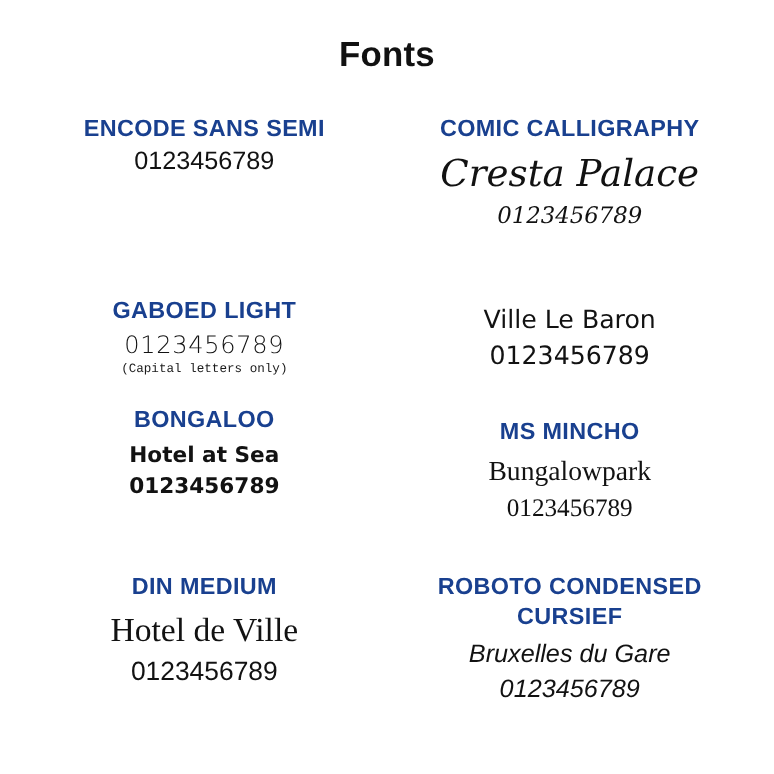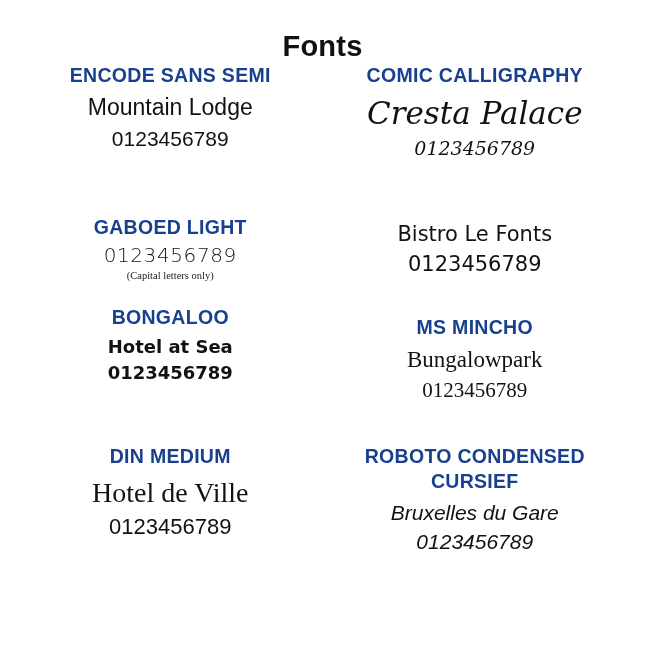--- a/index.html
+++ b/index.html
@@ -24,20 +24,21 @@
     text-align: center;
     font-family: "Liberation Sans", sans-serif;
     font-weight: bold;
     font-size: 29px;
     color: #111111;
     letter-spacing: 0.2px;
     margin: 0;
     padding-top: 30px;
   }
   .grid {
+    margin-top: 32px;
     display: grid;
     grid-template-columns: 1fr 1fr;
     column-gap: 0px;
     row-gap: 0px;
     padding: 0 18px;
     box-sizing: border-box;
   }
   .cell {
     text-align: center;
     box-sizing: border-box;
@@ -60,21 +61,21 @@
   .sample-digits {
     font-size: 21px;
     color: #121212;
     line-height: 1.3;
     margin-top: 2px;
   }
   .note {
     font-size: 10.5px;
     color: #1a1a1a;
     margin-top: 2px;
-    font-family: Liberation Serif, serif;
+    font-family: Liberation Mono, monospace;
   }
 
   
   .f-encode .sample-word,
   .f-encode .sample-digits {
     font-family: "Liberation Sans", sans-serif;
     font-weight: 400;
   }
 
   .f-lucida .sample-word {
@@ -169,38 +170,37 @@
 <body>
 
 <div class="page">
 
   <h1 class="page-title">Fonts</h1>
 
   <div class="grid">
 
     <div class="cell f-encode row-1">
       <div class="font-name">ENCODE SANS SEMI</div>
-      <div class="sample-word">Mountain Lodge</div>
       <div class="sample-digits">0123456789</div>
     </div>
 
     <div class="cell f-lucida row-1">
       <div class="font-name">COMIC CALLIGRAPHY</div>
       <div class="sample-word">Cresta Palace</div>
       <div class="sample-digits">0123456789</div>
     </div>
 
     <div class="cell f-gaboed row-2">
       <div class="font-name">GABOED LIGHT</div>
       <div class="sample-digits">0123456789</div>
       <div class="note">(Capital letters only)</div>
     </div>
 
     <div class="cell f-comic row-2">
-      <div class="sample-word">Bistro Le Fonts</div>
+      <div class="sample-word">Ville Le Baron</div>
       <div class="sample-digits">0123456789</div>
     </div>
 
     <div class="cell f-bongaloo row-3">
       <div class="font-name">BONGALOO</div>
       <div class="sample-word">Hotel at Sea</div>
       <div class="sample-digits">0123456789</div>
     </div>
 
     <div class="cell f-mincho row-3">

